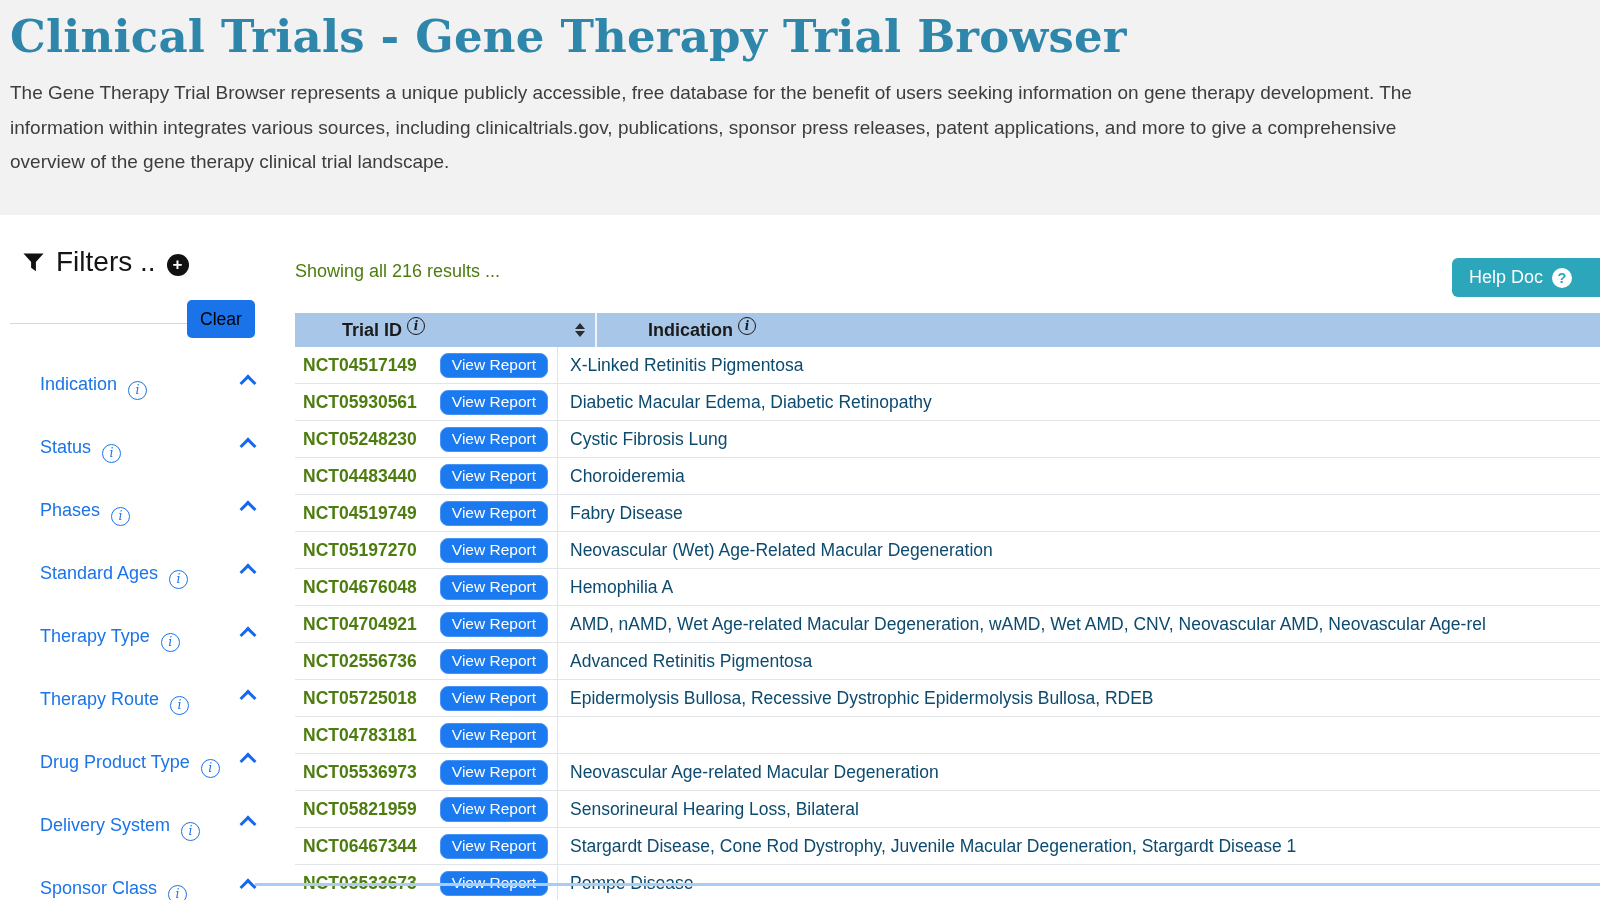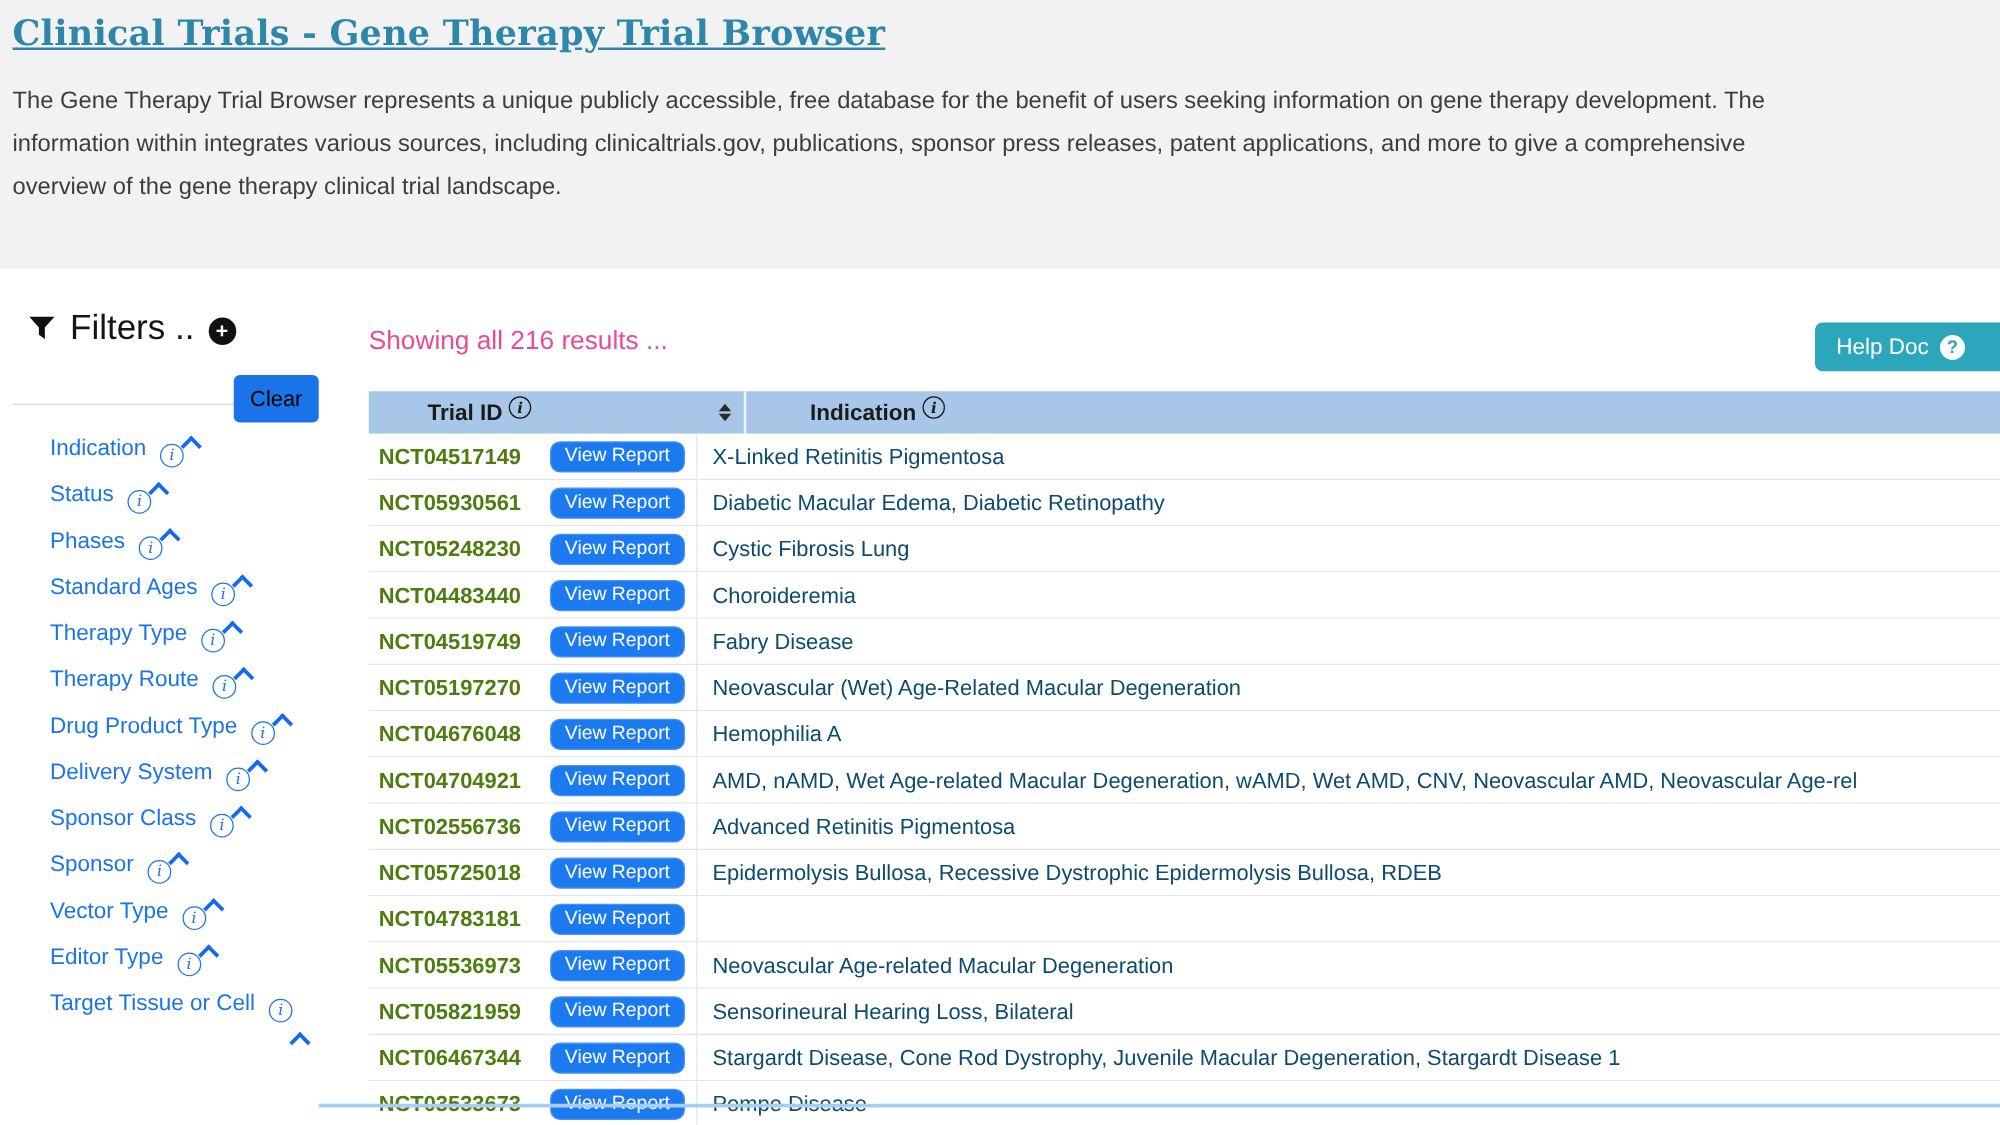--- a/index.html
+++ b/index.html
@@ -2,53 +2,53 @@
 <html><head>
 <meta charset="utf-8">
 <style>
   * { margin:0; padding:0; box-sizing:border-box; }
   html,body { width:1600px; height:900px; overflow:hidden; background:#fff;
               font-family:"Liberation Sans", sans-serif; position:relative; }
 
   
   .gray-band { position:absolute; top:0; left:0; width:1600px; height:215px; background:#f2f2f2; }
   .page-title { position:absolute; top:10px; left:10px; white-space:nowrap;
-                font-family:"DejaVu Serif", serif; font-weight:bold; font-size:28px;
-                color:#2e86ab; letter-spacing:.2px;text-decoration:underline; }
-  .desc { position:absolute; top:64px; left:10px; font-size:19px; color:#3d3d3d; }
+                font-family:"DejaVu Serif", serif; font-weight:bold; font-size:45px;
+                color:#2e86ab; letter-spacing:.2px; }
+  .desc { position:absolute; top:76px; left:10px; font-size:19px; color:#3d3d3d; }
   .desc div { white-space:nowrap; line-height:34.5px; }
 
   
   .sidebar { position:absolute; top:215px; left:0; width:270px; height:685px; }
   .filters-header { position:absolute; top:31px; left:22px; display:flex; align-items:center; gap:11px; }
   .filters-title { font-size:28px; color:#151515; }
   .funnel-svg { width:23px; height:23px; display:block; }
   .plus-circle { width:22px; height:22px; border-radius:50%; background:#111; color:#fff;
                  display:flex; align-items:center; justify-content:center; font-size:17px;
                  font-weight:bold; margin-top:6px; cursor:pointer; }
   .sidebar-divider { position:absolute; top:108px; left:10px; width:177px; height:1px; background:#d8d8d8; }
   .clear-btn { position:absolute; top:85px; left:187px; width:68px; height:38px; background:#1a73e8;
                border:none; border-radius:5px; color:#000000; font-size:17.5px; cursor:pointer;
                font-family:"Liberation Sans", sans-serif; }
   .filter-list { position:absolute; top:130px; left:40px; width:217px; display:flex; flex-direction:column; }
-  .filter-row { display:flex; align-items:flex-start; min-height:37px; }
+  .filter-row { display:flex; justify-content:space-between; align-items:flex-start; min-height:37px;margin-top:26px; }
   .filter-label { color:#1b74e8; font-size:18px; line-height:26px; cursor:pointer; }
   .info-icon { display:inline-flex; width:19px; height:19px; border:1.6px solid currentColor;
                border-radius:50%; align-items:center; justify-content:center;
                font-family:"DejaVu Serif", serif; font-style:italic; font-size:12.5px;
                vertical-align:-4px; margin-left:6px; cursor:pointer; }
   .chevron-icon { width:12px; height:12px; border-top:3.2px solid #1569f1; border-right:3.2px solid #1569f1;
                   transform:rotate(-45deg); margin-top:6px; margin-right:3px; flex:none; cursor:pointer; }
   .filter-row:nth-child(13) .chevron-icon { position:relative; top:33px; }
   .filter-row:nth-child(14) { min-height:74px; }
   .filter-row:nth-child(14) .filter-label { max-width:150px; }
   .filter-row:nth-child(14) .chevron-icon { align-self:flex-end; margin-bottom:15px; }
 
   
-  .summary { position:absolute; top:261px; left:295px; font-size:21px; color:#ec4899; }
+  .summary { position:absolute; top:261px; left:295px; font-size:18px; color:#4d7c0f; }
   .help-btn { position:absolute; top:258px; left:1452px; width:175px; height:39px; background:#2ba6bb;
               border:none; border-radius:6px; color:#fff; font-size:18px; cursor:pointer;
               display:flex; align-items:center; justify-content:flex-start; padding-left:17px; gap:9px;
               font-family:"Liberation Sans", sans-serif; }
   .help-q { width:20px; height:20px; border-radius:50%; background:#fff; color:#2ba6bb;
             display:flex; align-items:center; justify-content:center; font-size:14.5px; font-weight:bold; }
 
   
   .trial-table { position:absolute; top:313px; left:295px; width:1305px; }
   .thead { display:flex; height:34px; background:#a8c7e8; align-items:center; }

